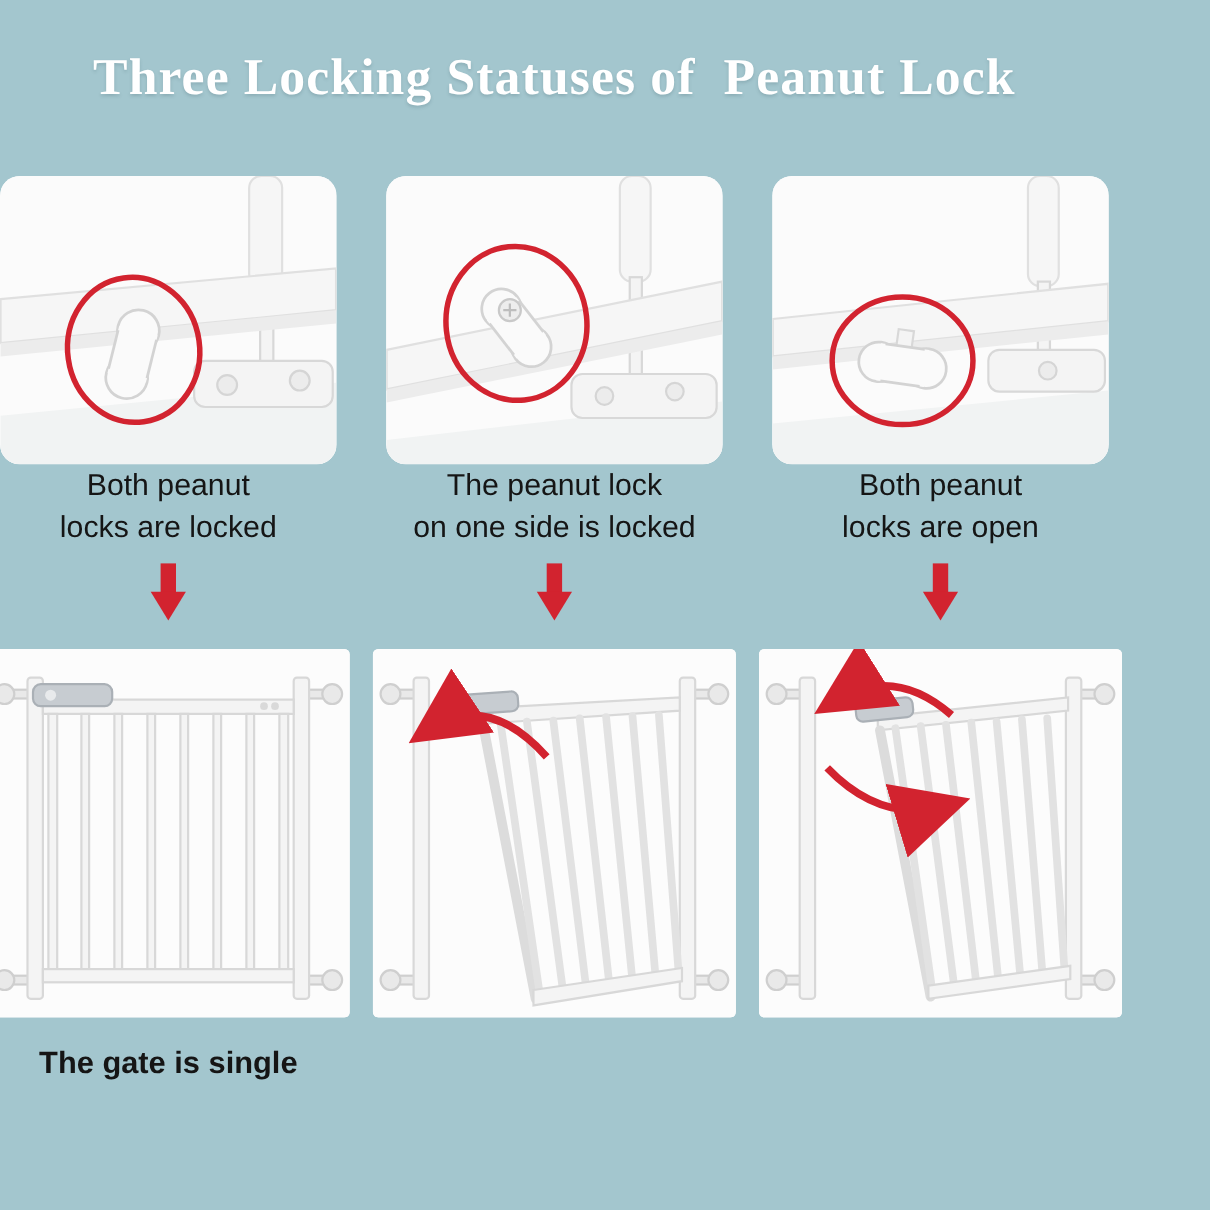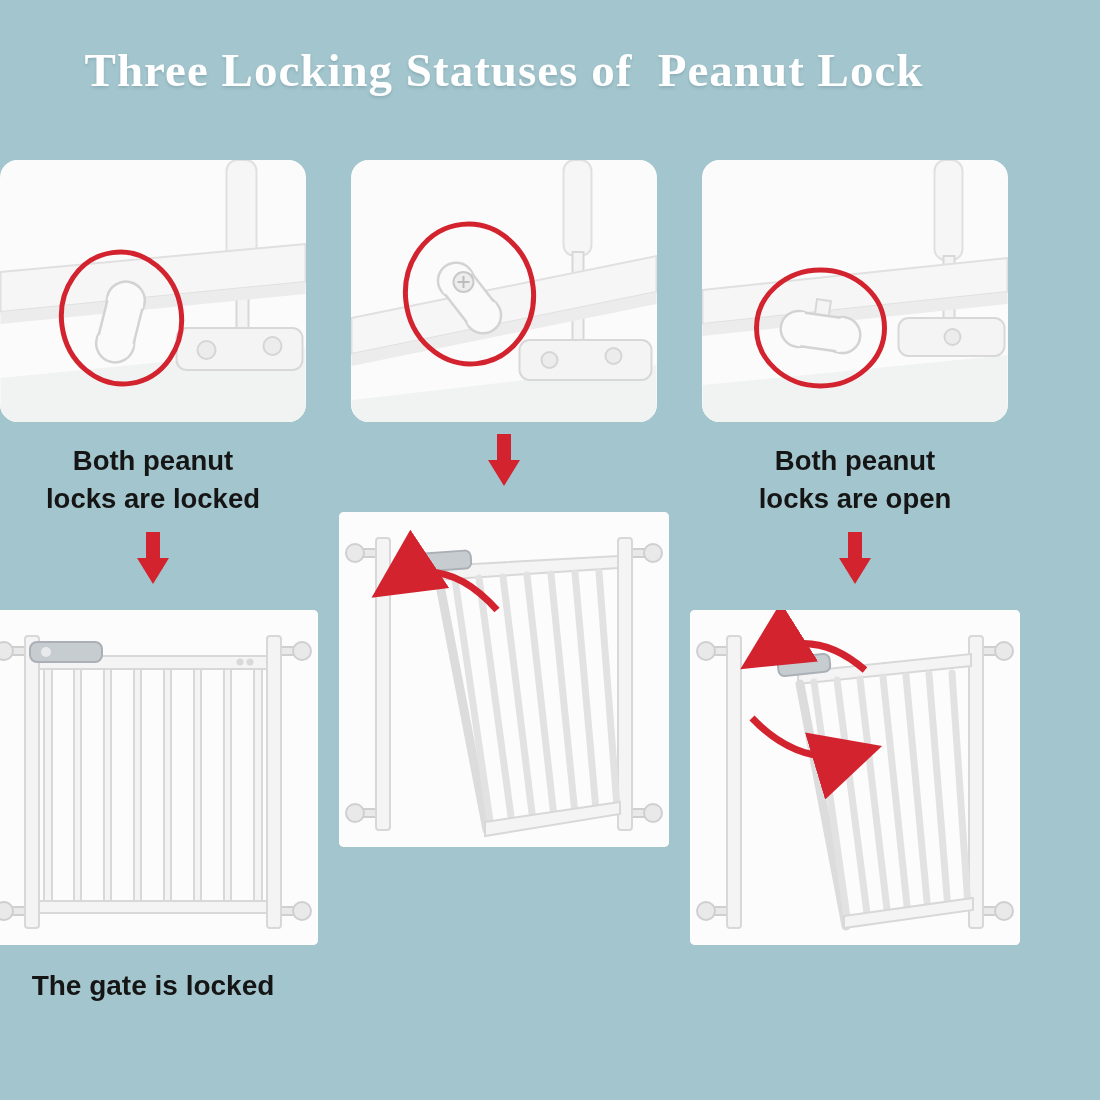--- a/index.html
+++ b/index.html
@@ -35,23 +35,22 @@
     background: #fbfbfb;
   }
   .photo-gate {
     width: 330px; height: 335px;
     border-radius: 5px; overflow: hidden;
     background: #fcfcfc;
     margin-top: 24px;
   }
   .photo-top svg, .photo-gate svg { display:block; width:100%; height:100%; }
   .caption {
-    margin-top: 20px;
     font-size: 27.5px;
-    font-weight: 700;
+    font-weight: 400;
     color: var(--caption, #151515);
     text-align: center;
     line-height: 1.38;
     white-space: pre-line;
     min-height: 78px;
   }
   .caption-bottom {
     margin-top: 22px;
     font-size: 28px;
     font-weight: 700;
@@ -141,21 +140,21 @@
             <rect x="51" y="291" width="228" height="12" class="steel"></rect>
             <circle cx="252" cy="52" r="3.5" fill="#d9d9d9"></circle>
             <circle cx="262" cy="52" r="3.5" fill="#d9d9d9"></circle>
           </g>
           <g>
             <rect x="42" y="32" width="72" height="20" rx="7" class="gray-part"></rect>
             <circle cx="58" cy="42" r="5" fill="#e8eaec"></circle>
           </g>
         </svg>
       </div>
-      <div class="caption-bottom">The gate is locked</div>
+      <div class="caption-bottom">The gate is single</div>
     </div>
 
     <div class="col">
       <div class="photo-top">
         <svg viewBox="0 0 305 262">
           <rect width="305" height="262" fill="#fbfbfb"></rect>
           <polygon points="0,262 0,240 305,205 305,262" fill="#f1f3f3"></polygon>
           <g>
             <rect x="212" y="0" width="28" height="96" rx="11" class="steel2"></rect>
             <rect x="221" y="92" width="11" height="92" class="steel"></rect>
@@ -177,20 +176,22 @@
             <line x1="135" y1="120" x2="135" y2="156" stroke="#d3d3d3" stroke-width="2.5"></line>
           </g>
           <g>
             <circle cx="112" cy="122" r="10" fill="#ededed" stroke="#c9c9c9" stroke-width="2"></circle>
             <line x1="106" y1="122" x2="118" y2="122" stroke="#bdbdbd" stroke-width="2"></line>
             <line x1="112" y1="116" x2="112" y2="128" stroke="#bdbdbd" stroke-width="2"></line>
           </g>
           <ellipse cx="118" cy="134" rx="64" ry="70" class="red-stroke" stroke-width="5" transform="rotate(-6 118 134)"></ellipse>
         </svg>
       </div>
+      <div class="caption">The peanut lock
+on one side is locked</div>
       <svg class="arrow-down" width="44" height="54" viewBox="0 0 44 54">
         <rect x="15" y="0" width="14" height="27" class="red-fill"></rect>
         <polygon points="6,26 38,26 22,52" class="red-fill"></polygon>
       </svg>
       <div class="photo-gate">
         <svg viewBox="0 0 330 335">
           <defs>
             <marker id="ah-g2" markerWidth="10" markerHeight="10" refX="7" refY="5" orient="auto">
               <path d="M0,0 L10,5 L0,10 z" class="red-fill"></path>
             </marker>

